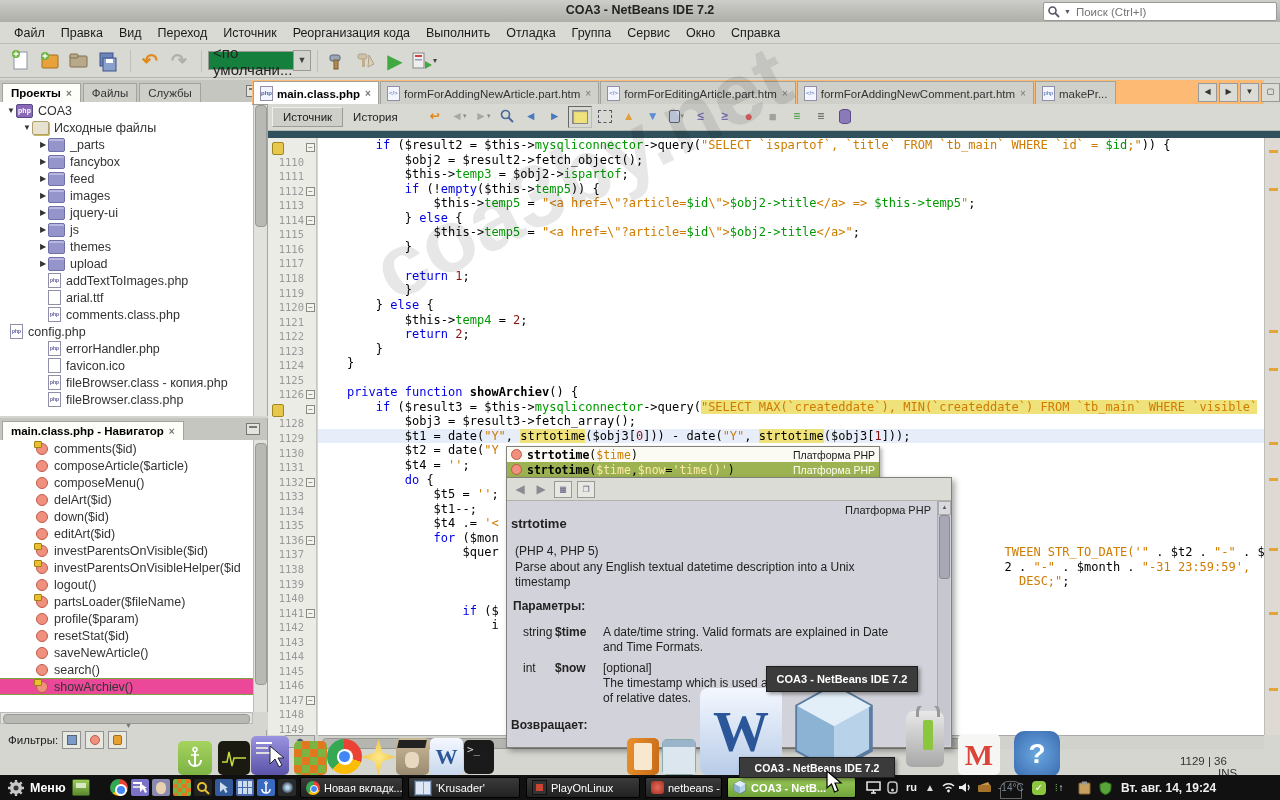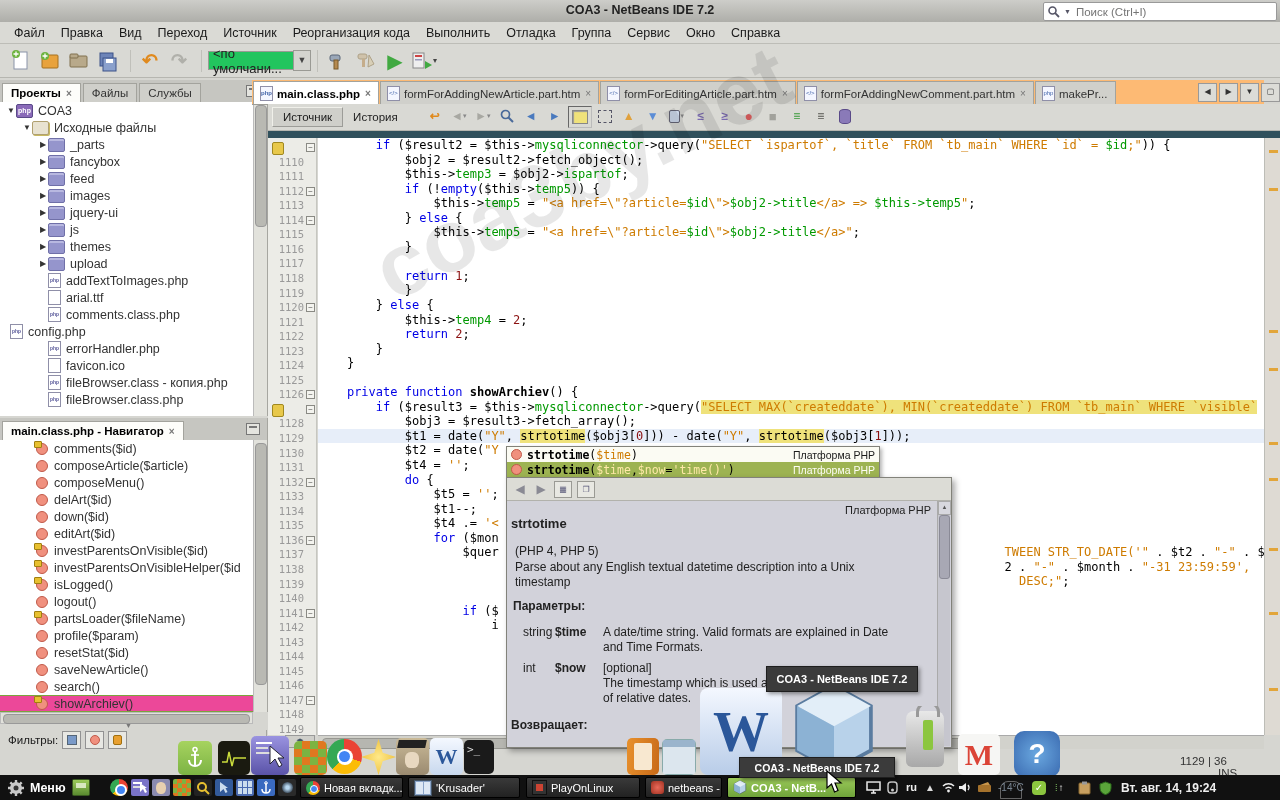--- a/index.html
+++ b/index.html
@@ -12,21 +12,21 @@
   .winbtn{top:4px;width:14px;height:14px;text-align:center;line-height:13px;color:#555;font-size:13px;}
   
   #menubar{left:0;top:22px;width:1280px;height:22px;background:#dadad5;border-bottom:1px solid #bdbdb7;display:flex;align-items:center;padding-left:6px;box-sizing:border-box;}
   .menuitem{padding:2px 8px;font-size:12.5px;color:#1a1a1a;}
   #searchbox{left:1043px;top:2px;width:232px;height:17px;background:#fff;border:1px solid #999;border-radius:2px;display:flex;align-items:center;}
   #search-input{border:none;outline:none;flex:1;font-size:11.5px;font-family:"Liberation Sans",sans-serif;color:#333;background:transparent;}
   
   #maintoolbar{left:0;top:44px;width:1280px;height:34px;background:#d9d9d4;border-bottom:1px solid #b6b6b0;display:flex;align-items:center;padding-left:8px;box-sizing:border-box;}
   .tbicon{width:26px;height:26px;margin-right:3px;display:flex;align-items:center;justify-content:center;font-size:17px;position:relative;}
   .tbsep{width:1px;height:22px;background:#c0c0ba;margin:0 6px;}
-  #combo{width:86px;height:19px;background:#22c55e;border:1px solid #9a9a94;display:flex;align-items:center;font-size:13px;color:#222;padding-left:4px;box-sizing:border-box;}
+  #combo{width:86px;height:19px;background:#15803d;border:1px solid #9a9a94;display:flex;align-items:center;font-size:15px;color:#222;padding-left:4px;box-sizing:border-box;}
   #combo-arrow{width:16px;height:19px;background:#d4d4cf;border:1px solid #9a9a94;margin-left:-1px;text-align:center;font-size:9px;line-height:18px;color:#444;}
   
   .tabbar{background:#c6c6c1;height:22px;display:flex;align-items:flex-end;border-bottom:1px solid #9d9d97;}
   .ptab{padding:3px 8px;font-size:11.5px;background:#cfcfca;border:1px solid #a3a39d;border-bottom:none;margin-left:2px;color:#333;white-space:nowrap;overflow:hidden;}
   .ptab.active{background:#fdfdfa;font-weight:bold;color:#000;}
   .tclose{color:#777;font-size:10px;margin-left:5px;}
   .minbox{width:12px;height:10px;border:1px solid #777;background:#e4e4df;position:relative;}
   .minbox:after{content:"";position:absolute;left:2px;right:2px;top:2px;height:2px;background:#777;}
   #lefttabs{left:0;top:80px;width:267px;}
   #tree{left:0;top:102px;width:267px;height:314px;background:#fff;border-right:1px solid #a6a6a0;overflow:hidden;}
@@ -337,24 +337,20 @@
       </div>
       <div class="nrow">
         <span class="meth priv"></span>
         <span>investParentsOnVisible($id)</span>
       </div>
       <div class="nrow">
         <span class="meth priv"></span>
         <span>investParentsOnVisibleHelper($id</span>
       </div>
       <div class="nrow">
-        <span class="meth priv"></span>
-        <span>isLogged()</span>
-      </div>
-      <div class="nrow">
         <span class="meth"></span>
         <span>logout()</span>
       </div>
       <div class="nrow">
         <span class="meth priv"></span>
         <span>partsLoader($fileName)</span>
       </div>
       <div class="nrow">
         <span class="meth"></span>
         <span>profile($param)</span>

